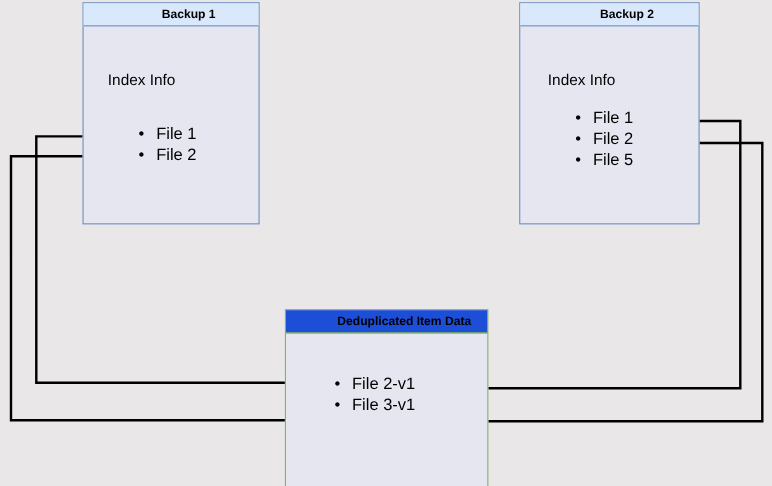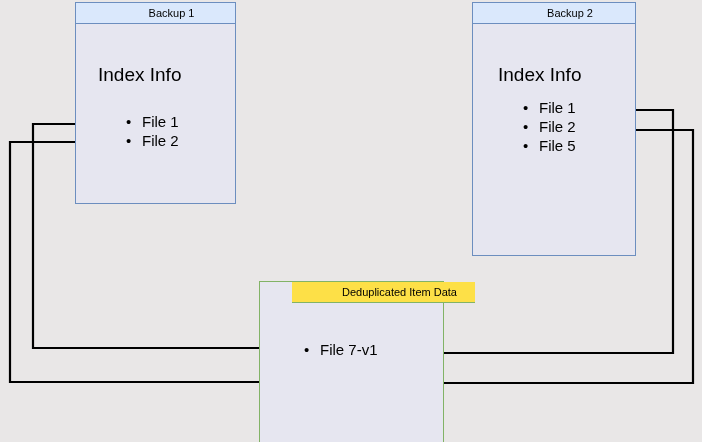--- a/index.html
+++ b/index.html
@@ -35,44 +35,43 @@
   .node.blue {
     border: 1px solid #6c8ebf;
   }
   .node.green {
     border: 1px solid #82b366;
   }
   .node-header {
     box-sizing: border-box;
     width: 100%;
     text-align: center;
-    font-weight: normal;
+    font-weight: bold;
     font-size: 11px;
     color: #000000;
     line-height: 20px;
     height: 21px;
     padding-left: 32px;
   }
   .node.blue .node-header {
     background: #dae8fc;
     border-bottom: 1px solid #6c8ebf;
   }
   .node.green .node-header {
-    background: #fde047;
+    background: #1d4ed8;
     border-bottom: 1px solid #82b366;
-    margin-left: 32px;
   }
   .node-body {
     position: relative;
     width: 100%;
     height: calc(100% - 21px);
   }
   .index-label {
     position: absolute;
-    font-size: 19px;
+    font-size: 14px;
     color: #000000;
     white-space: nowrap;
   }
   .file-list {
     position: absolute;
     margin: 0;
     padding: 0;
     list-style: none;
   }
   .file-list li {
@@ -125,34 +124,35 @@
     <div class="node-header">Backup 1</div>
     <div class="node-body">
       <div class="index-label" style="left:22px; top:40px;">Index Info</div>
       <ul class="file-list" style="left:50px; top:88px;">
         <li>File 1</li>
         <li>File 2</li>
       </ul>
     </div>
   </div>
 
-  <div class="node blue" style="left:472px; top:2px; width:164px; height:254px;">
+  <div class="node blue" style="left:472px; top:2px; width:164px; height:202px;">
     <div class="node-header">Backup 2</div>
     <div class="node-body">
       <div class="index-label" style="left:25px; top:40px;">Index Info</div>
       <ul class="file-list" style="left:50px; top:74px;">
         <li>File 1</li>
         <li>File 2</li>
         <li>File 5</li>
       </ul>
     </div>
   </div>
 
   <div class="node green" style="left:259px; top:281px; width:185px; height:163px;">
     <div class="node-header">Deduplicated Item Data</div>
     <div class="node-body">
       <ul class="file-list" style="left:44px; top:37px;">
-        <li>File 7-v1</li>
+        <li>File 2-v1</li>
+        <li>File 3-v1</li>
       </ul>
     </div>
   </div>
 
 </div>
 
 </body></html>

